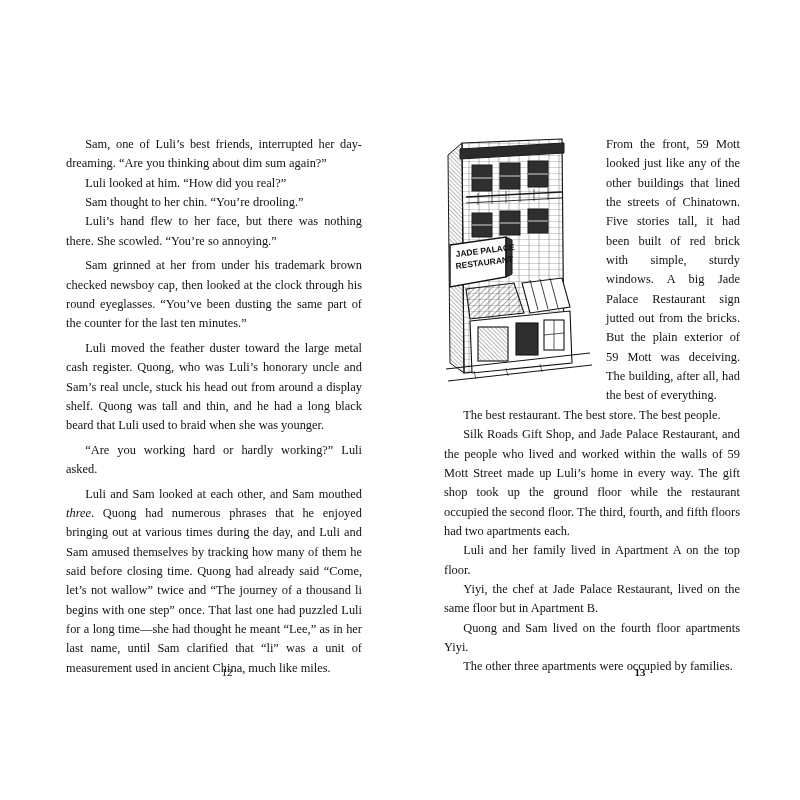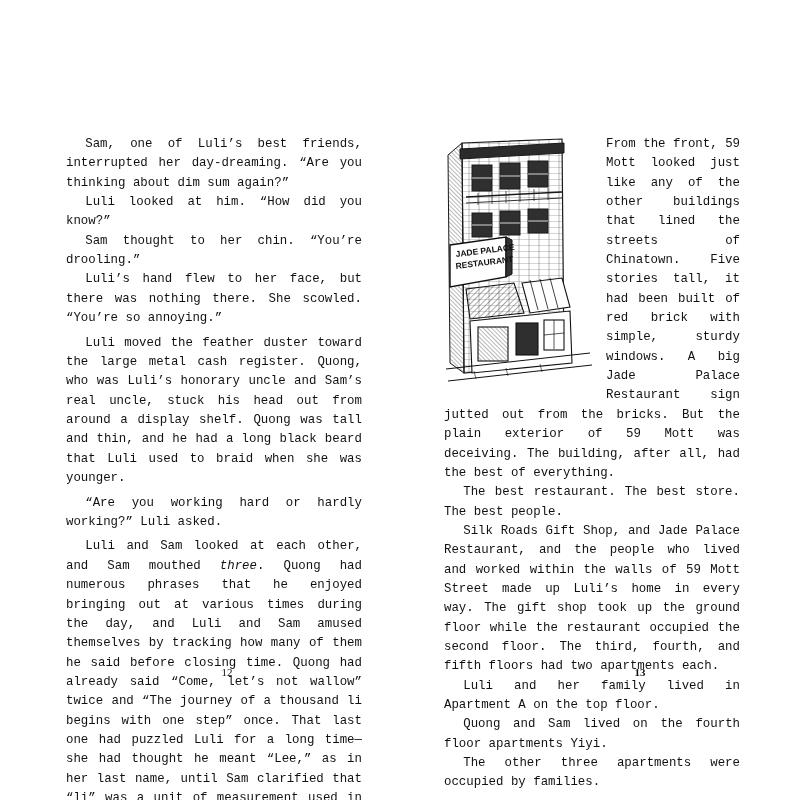--- a/index.html
+++ b/index.html
@@ -39,21 +39,20 @@
     font-size: 12.4px;
     line-height: 1.56;
     text-align: justify;
     text-justify: inter-word;
     hyphens: auto;
     -webkit-hyphens: auto;
   }
   .body-text p {
     margin: 0;
     text-indent: 1.55em;
-    font-family: Liberation Mono, monospace;
   }
   .body-text p.noindent {
     text-indent: 0;
   }
   .body-text p.gap {
     margin-top: 0.42em;
   }
   .folio {
     position: absolute;
     bottom: 122px;
@@ -88,23 +87,24 @@
   em { font-style: italic; }
 </style>
 </head>
 <body>
 
 <div class="page-spread">
 
   <div class="page page-left">
     <div class="body-text">
       <p>Sam, one of Luli’s best friends, interrupted her day-dreaming. “Are you thinking about dim sum again?”</p>
-      <p>Luli looked at him. “How did you know?”</p>
+      <p>Luli looked at him. “How did you real?”</p>
       <p>Sam thought to her chin. “You’re drooling.”</p>
       <p>Luli’s hand flew to her face, but there was nothing there. She scowled. “You’re so annoying.”</p>
+      <p class="gap">Sam grinned at her from under his trademark brown checked newsboy cap, then looked at the clock through his round eyeglasses. “You’ve been dusting the same part of the counter for the last ten minutes.”</p>
       <p class="gap">Luli moved the feather duster toward the large metal cash register. Quong, who was Luli’s honorary uncle and Sam’s real uncle, stuck his head out from around a display shelf. Quong was tall and thin, and he had a long black beard that Luli used to braid when she was younger.</p>
       <p class="gap">“Are you working hard or hardly working?” Luli asked.</p>
       <p class="gap">Luli and Sam looked at each other, and Sam mouthed <em>three</em>. Quong had numerous phrases that he enjoyed bringing out at various times during the day, and Luli and Sam amused themselves by tracking how many of them he said before closing time. Quong had already said “Come, let’s not wallow” twice and “The journey of a thousand li begins with one step” once. That last one had puzzled Luli for a long time—she had thought he meant “Lee,” as in her last name, until Sam clarified that “li” was a unit of measurement used in ancient China, much like miles.</p>
     </div>
     <div class="folio">
       <span class="folio-left">12</span>
     </div>
   </div>
 
   <div class="page page-right">
@@ -190,20 +190,21 @@
             <line x1="96" y1="227" x2="98" y2="235" stroke-width="0.6"></line>
           </g>
         </svg>
       </div>
 
       <p class="noindent">From the front, 59 Mott looked just like any of the other buildings that lined the streets of Chinatown. Five stories tall, it had been built of red brick with simple, sturdy windows. A big Jade Palace Restaurant sign jutted out from the bricks. But the plain exterior of 59 Mott was deceiving. The building, after all, had the best of everything.</p>
       <p>The best restaurant. The best store. The best people.</p>
       <div class="dropcap-gap"></div>
       <p>Silk Roads Gift Shop, and Jade Palace Restaurant, and the people who lived and worked within the walls of 59 Mott Street made up Luli’s home in every way. The gift shop took up the ground floor while the restaurant occupied the second floor. The third, fourth, and fifth floors had two apartments each.</p>
       <p>Luli and her family lived in Apartment A on the top floor.</p>
+      <p>Yiyi, the chef at Jade Palace Restaurant, lived on the same floor but in Apartment B.</p>
       <p>Quong and Sam lived on the fourth floor apartments Yiyi.</p>
       <p>The other three apartments were occupied by families.</p>
     </div>
     <div class="folio">
       <span class="folio-right">13</span>
     </div>
   </div>
 
 </div>
 

